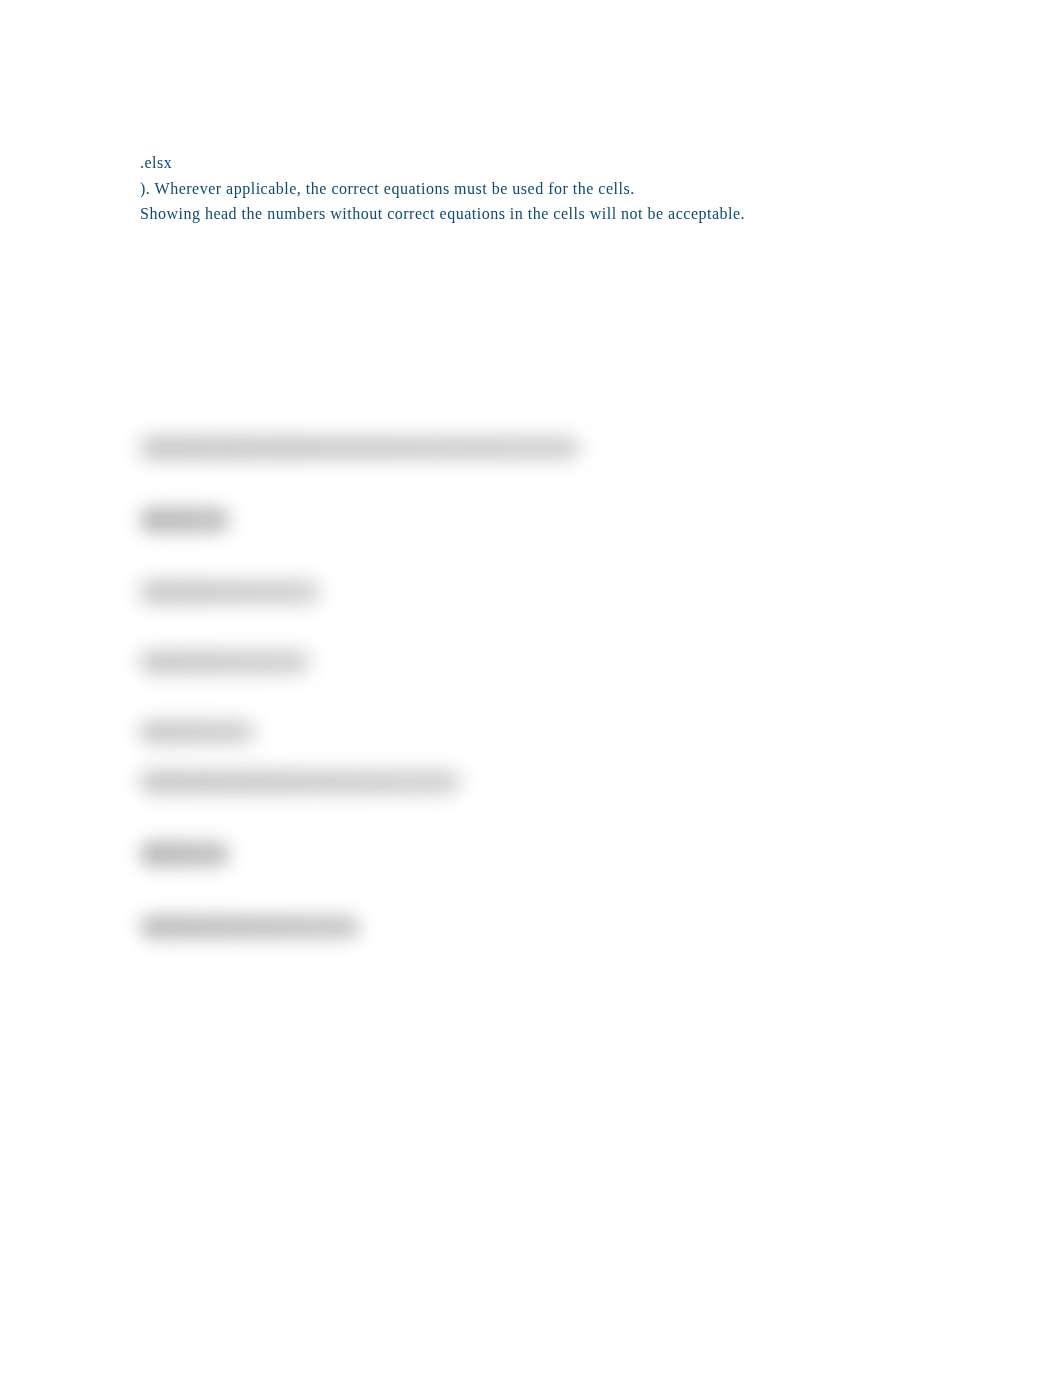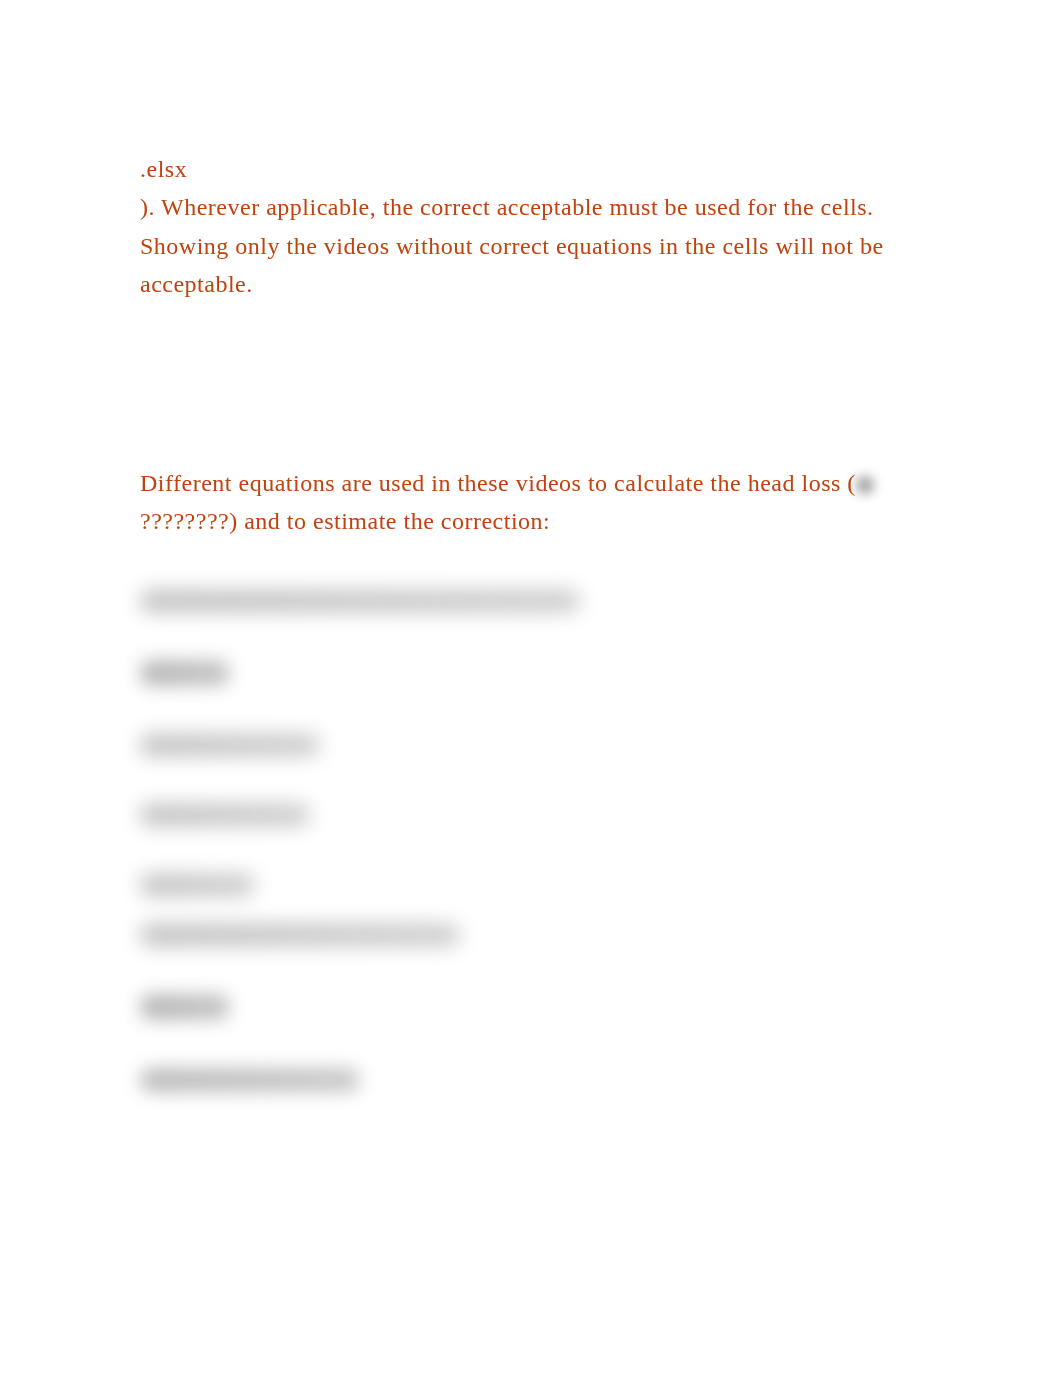--- a/index.html
+++ b/index.html
@@ -15,24 +15,24 @@
       color: #2a2a2a;
       position: relative;
       overflow: hidden;
     }
     .page {
       padding: 150px 140px 80px 140px;
       width: 100%;
       height: 100%;
     }
     .visible-text {
-      font-size: 24px;
+      font-size: 16px;
       line-height: 1.6;
       letter-spacing: 0.5px;
-      color: #c2410c;
+      color: #0c4a6e;
     }
     .visible-text p {
       margin: 0;
     }
     .gap-small {
       height: 60px;
     }
     .gap-mid {
       height: 100px;
     }
@@ -68,32 +68,29 @@
   </style>
 </head>
 <body>
 
 <div class="page">
 
   <div class="visible-text">
 
     <p>.elsx</p>
 
-    <p>). Wherever applicable, the correct acceptable must be used for the cells.</p>
+    <p>). Wherever applicable, the correct equations must be used for the cells.</p>
 
-    <p>Showing only the videos without correct equations in the cells will not be acceptable.</p>
+    <p>Showing head the numbers without correct equations in the cells will not be acceptable.</p>
 
     <div class="gap-small"></div>
 
 
     <div class="gap-mid"></div>
 
-    <p>
-      <span>Different equations are used in these videos to calculate the head loss (</span><span class="inline-blur"></span><span>????????</span><span>) and to estimate the correction:</span>
-    </p>
 
   </div>
 
   <div class="blurred-section">
     <div class="blur-line w1"></div>
     <div class="blur-line w2"></div>
     <div class="blur-line w3"></div>
     <div class="blur-line w4"></div>
     <div class="blur-line w5"></div>
     <div class="blur-line w6"></div>

